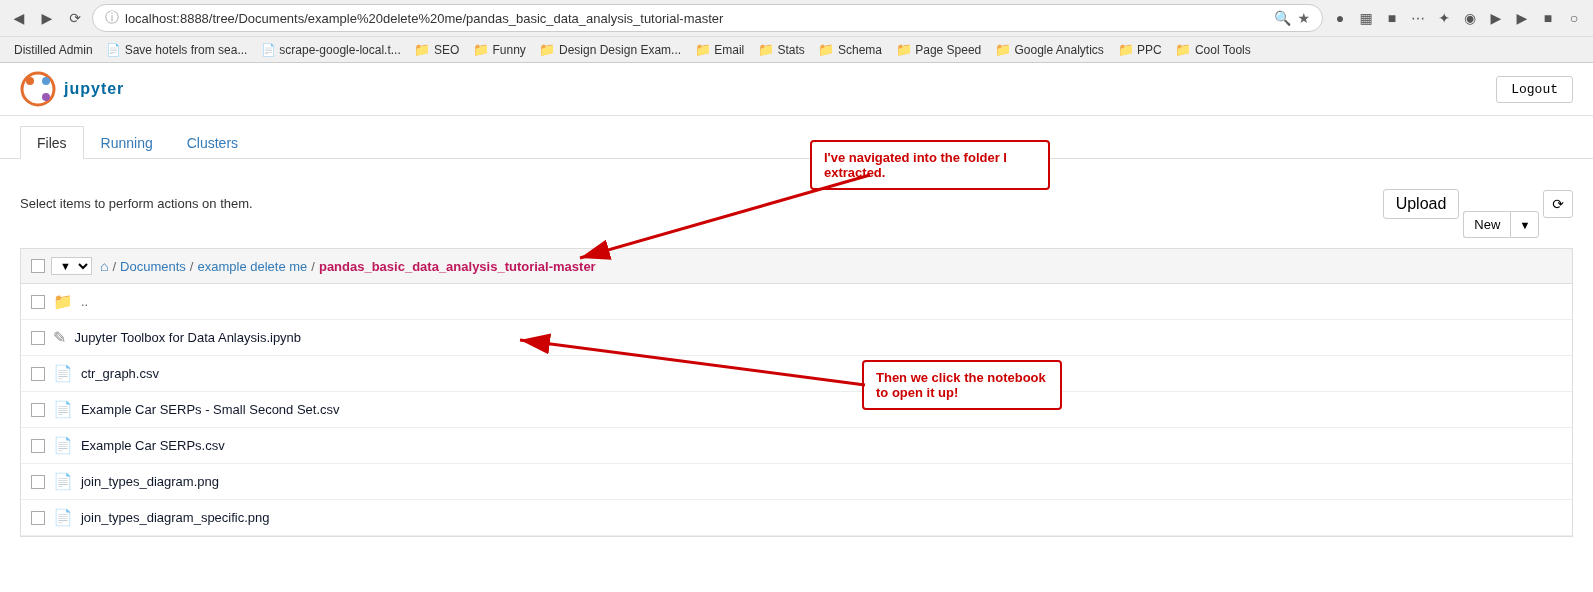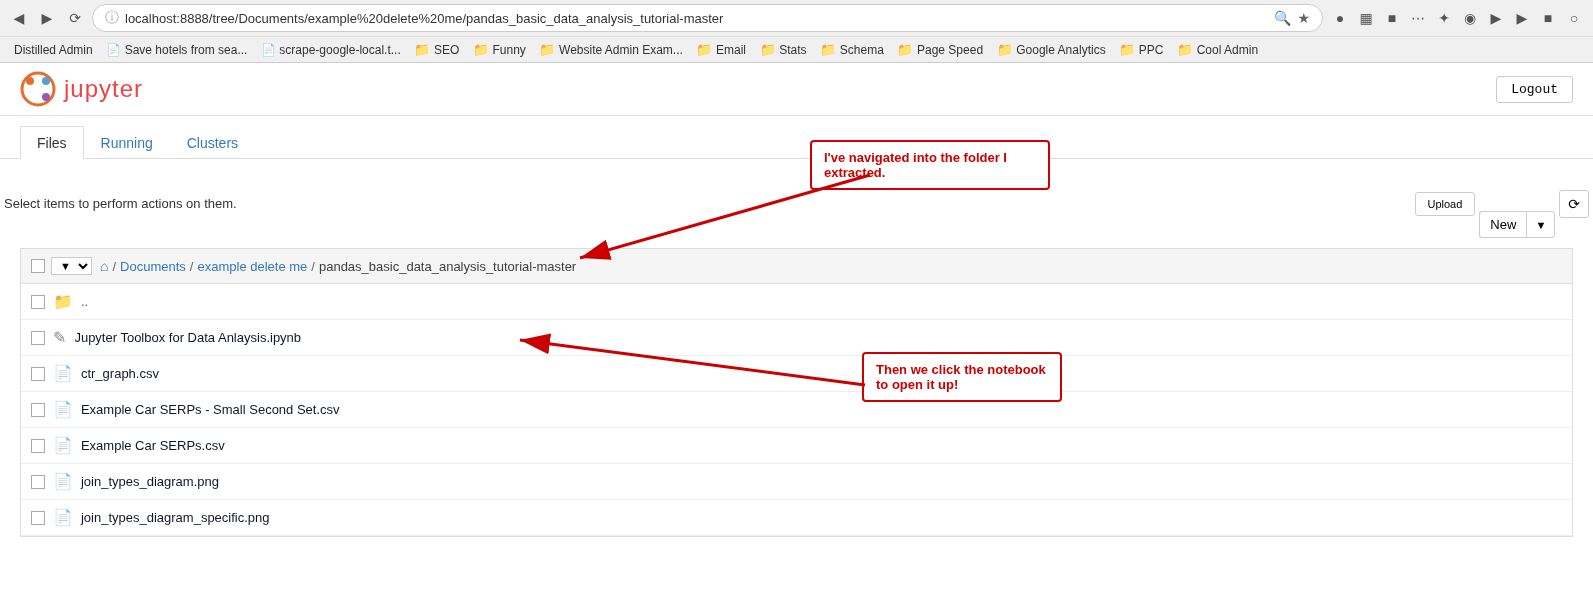--- a/index.html
+++ b/index.html
@@ -87,23 +87,23 @@
     .jupyter-logo {
       display: flex;
       align-items: center;
       gap: 8px;
     }
     .jupyter-logo-icon {
       width: 36px;
       height: 36px;
     }
     .jupyter-logo-text {
-      font-size: 24px;
-      font-weight: 400;
-      color: #ef4444;
+      font-size: 16px;
+      font-weight: 700;
+      color: #0369a1;
       letter-spacing: 1px;
     }
     .logout-btn {
       border: 1px solid #ccc;
       background: #fff;
       padding: 5px 14px;
       font-size: 13px;
       cursor: pointer;
       border-radius: 3px;
       font-family: Liberation Mono, monospace;
@@ -140,36 +140,36 @@
     .tab.inactive {
       color: #337ab7;
       background: transparent;
     }
 
     
     .toolbar-row {
       display: flex;
       align-items: center;
       justify-content: space-between;
-      padding: 10px 4px;
+      padding: 10px 20px;
     }
     .select-text {
       font-size: 13px;
       color: #333;
     }
     .toolbar-right {
       display: flex;
       align-items: center;
       gap: 4px;
     }
     .toolbar-btn {
       border: 1px solid #ccc;
       background: #fff;
       padding: 5px 12px;
-      font-size: 11px;
+      font-size: 16px;
       cursor: pointer;
       border-radius: 3px;
     }
     .new-btn-group {
       display: flex;
       margin-top: 42px;
     }
     .new-btn-main {
       border: 1px solid #ccc;
       background: #fff;
@@ -233,22 +233,22 @@
       color: #337ab7;
       cursor: pointer;
       font-size: 14px;
     }
     .breadcrumb-sep { color: #666; }
     .breadcrumb-link {
       color: #337ab7;
       cursor: pointer;
     }
     .breadcrumb-current {
-      color: #404040;
-      font-weight: normal;
+      color: #be185d;
+      font-weight: bold;
       cursor: pointer;
     }
 
     
     .file-list {
       border: 1px solid #ddd;
     }
     .file-row {
       display: flex;
       align-items: center;
@@ -353,21 +353,21 @@
       <div class="bookmark-item">
         <span class="bookmark-folder-icon">📁</span>
         <span>SEO</span>
       </div>
       <div class="bookmark-item">
         <span class="bookmark-folder-icon">📁</span>
         <span>Funny</span>
       </div>
       <div class="bookmark-item">
         <span class="bookmark-folder-icon">📁</span>
-        <span>Website Admin Exam...</span>
+        <span>Design Design Exam...</span>
       </div>
       <div class="bookmark-item">
         <span class="bookmark-folder-icon">📁</span>
         <span>Email</span>
       </div>
       <div class="bookmark-item">
         <span class="bookmark-folder-icon">📁</span>
         <span>Stats</span>
       </div>
       <div class="bookmark-item">
@@ -381,21 +381,21 @@
       <div class="bookmark-item">
         <span class="bookmark-folder-icon">📁</span>
         <span>Google Analytics</span>
       </div>
       <div class="bookmark-item">
         <span class="bookmark-folder-icon">📁</span>
         <span>PPC</span>
       </div>
       <div class="bookmark-item">
         <span class="bookmark-folder-icon">📁</span>
-        <span>Cool Admin</span>
+        <span>Cool Tools</span>
       </div>
     </div>
   </div>
 
   <div class="jupyter-header">
     <div class="jupyter-logo">
 
       <svg class="jupyter-logo-icon" viewBox="0 0 36 36">
         <circle cx="18" cy="18" r="16" fill="none" stroke="#e46e2e" stroke-width="3"></circle>
         <circle cx="10" cy="10" r="4" fill="#e46e2e"></circle>
@@ -497,21 +497,21 @@
           <span class="file-name">join_types_diagram_specific.png</span>
         </div>
       </div>
     </div>
   </div>
 
   <div class="annotation-box" style="top: 140px; left: 810px; max-width: 240px;">
     <span>I've navigated into the folder I extracted.</span>
   </div>
 
-  <div class="annotation-box" style="top: 352px; left: 862px; max-width: 200px;">
+  <div class="annotation-box" style="top: 360px; left: 862px; max-width: 200px;">
     <span>Then we click the notebook to open it up!</span>
   </div>
 
   <svg class="overlay" viewBox="0 0 1593 592">
 
     <defs>
       <marker id="arrowhead1" markerWidth="10" markerHeight="7" refX="10" refY="3.5" orient="auto">
         <polygon points="0 0, 10 3.5, 0 7" fill="#cc0000"></polygon>
       </marker>
       <marker id="arrowhead2" markerWidth="10" markerHeight="7" refX="10" refY="3.5" orient="auto">

